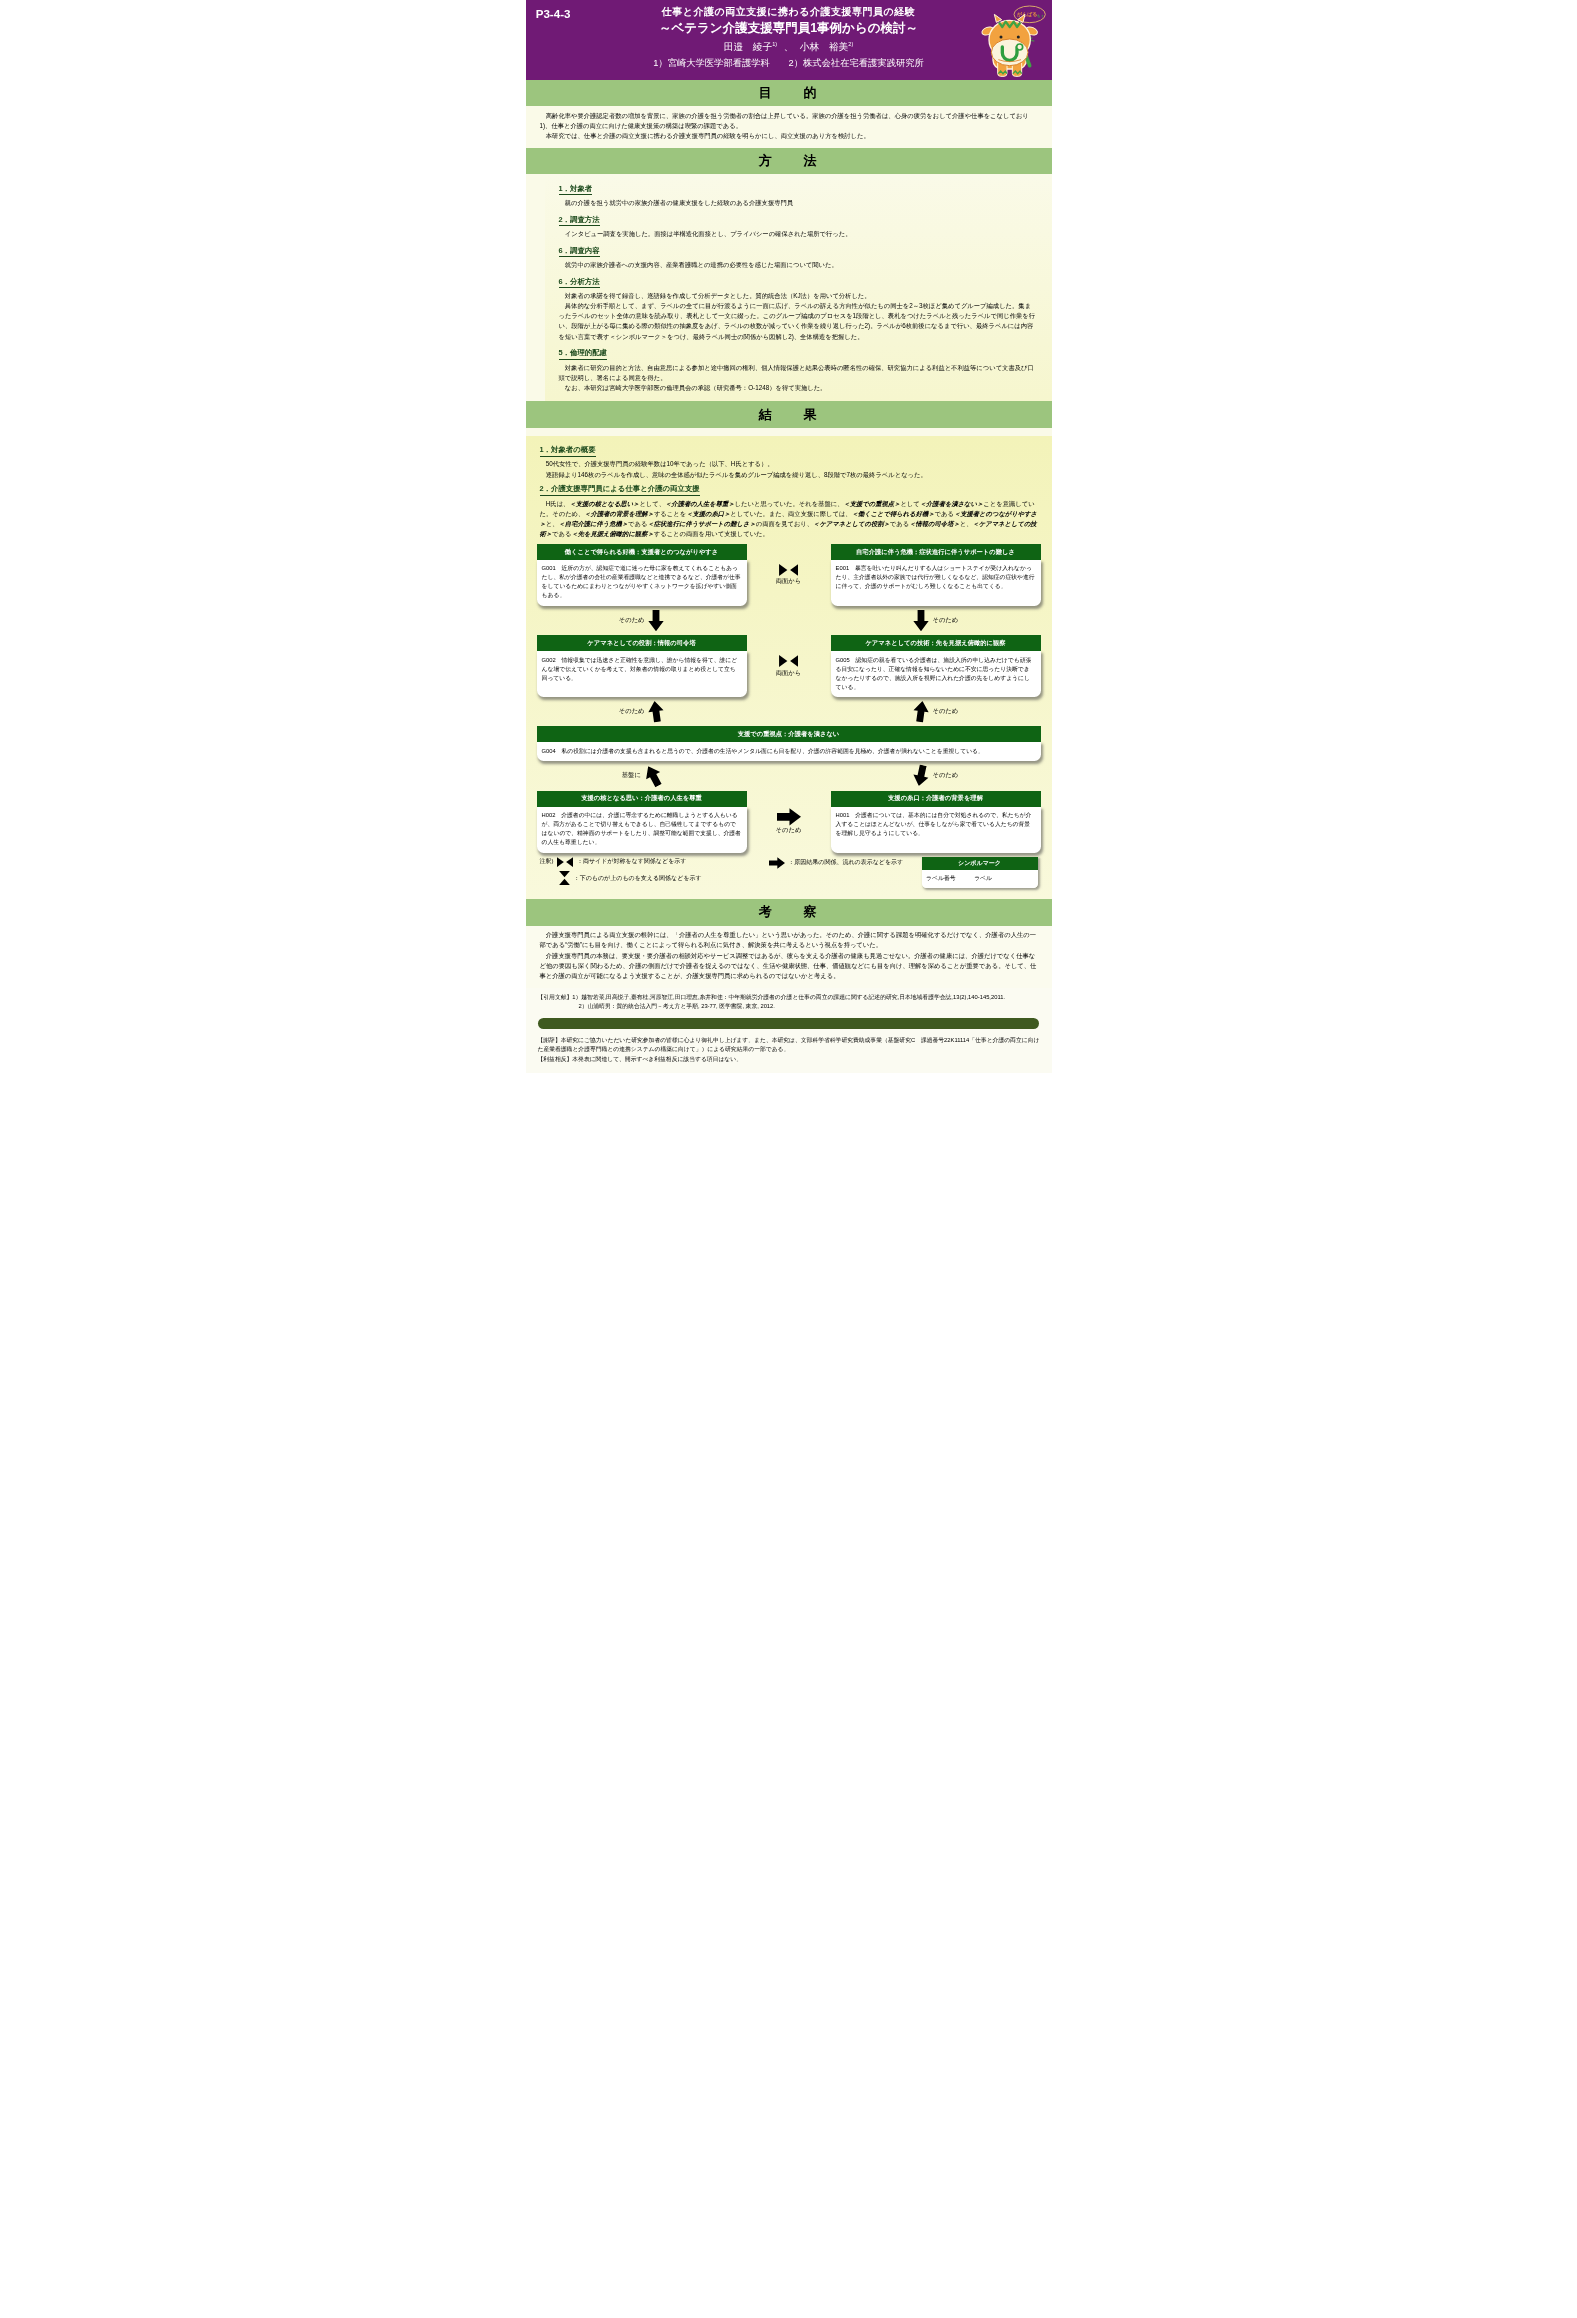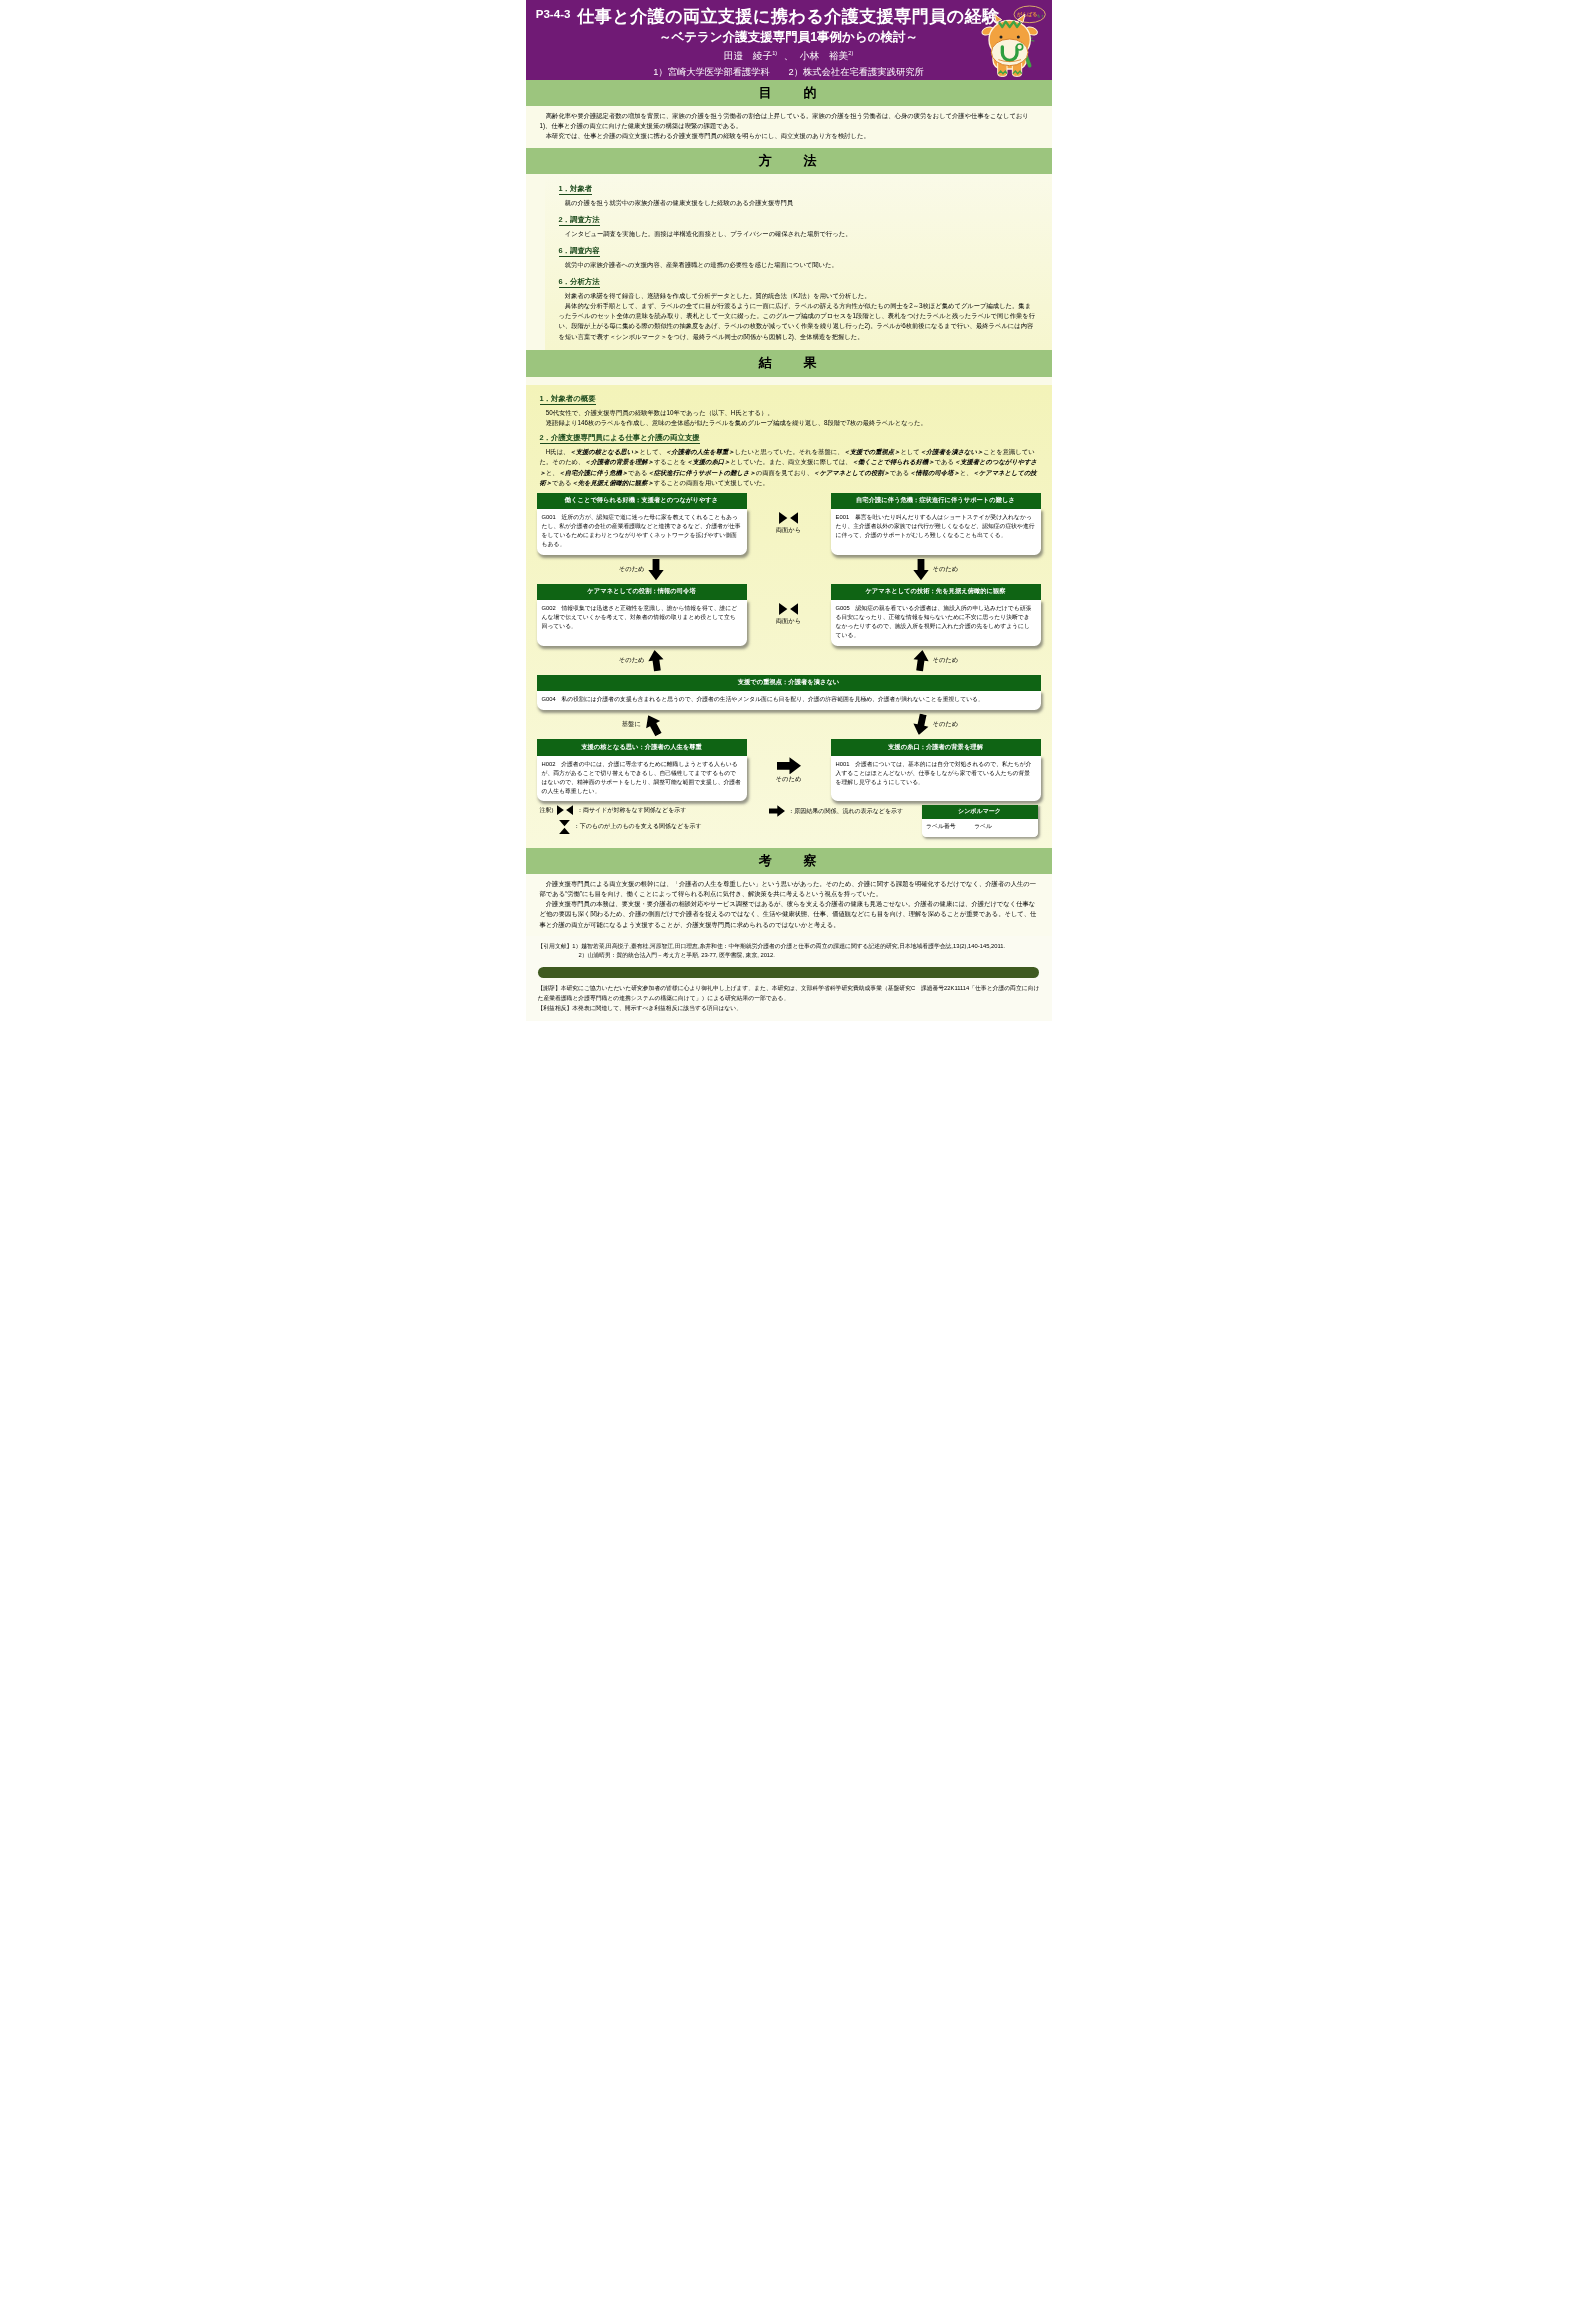--- a/index.html
+++ b/index.html
@@ -3,21 +3,21 @@
 <meta charset="utf-8">
 <style>
   * { margin:0; padding:0; box-sizing:border-box; }
   body { font-family:"Liberation Sans","DejaVu Sans",sans-serif; background:#ffffff; }
   .poster { width:526px; margin:0 auto; background:#FAFAE8; }
 
   
   .poster-header { position:relative; background:#701a75; color:#fff; height:80px; overflow:hidden; }
   .poster-id { position:absolute; left:10.2px; top:7.4px; font-size:11.6px; font-weight:bold; }
   .head-center { text-align:center; padding-top:4.6px; }
-  .title1 { font-size:17px; font-weight:bold; letter-spacing:0.5px; }
+  .title1 { font-size:10px; font-weight:bold; letter-spacing:0.5px; }
   .title2 { font-size:12.5px; font-weight:bold; margin-top:1.9px; }
   .authors { font-size:9.7px; margin-top:3.7px; }
   .authors sup { font-size:5.6px; }
   .author-sep { margin:0 6.5px; }
   .affils { font-size:9.3px; margin-top:2.8px; }
   .mascot-wrap { position:absolute; right:4.6px; top:2.8px; }
 
   
   .banner { background:#9CC57E; text-align:center; font-size:13px; font-weight:bold; color:#000; padding:4.2px 0; letter-spacing:1.9px; }
 
@@ -143,20 +143,25 @@
       <p class="para">　インタビュー調査を実施した。面接は半構造化面接とし、プライバシーの確保された場所で行った。</p>
     </div>
     <div class="msec">
       <div><span class="mheading">6．調査内容</span></div>
       <p class="para">　就労中の家族介護者への支援内容、産業看護職との連携の必要性を感じた場面について聞いた。</p>
     </div>
     <div class="msec">
       <div><span class="mheading">6．分析方法</span></div>
       <p class="para">　対象者の承諾を得て録音し、逐語録を作成して分析データとした。質的統合法（KJ法）を用いて分析した。</p>
       <p class="para">　具体的な分析手順として、まず、ラベルの全てに目が行渡るように一面に広げ、ラベルの訴える方向性が似たもの同士を2～3枚ほど集めてグループ編成した。集まったラベルのセット全体の意味を読み取り、表札として一文に綴った。このグループ編成のプロセスを1段階とし、表札をつけたラベルと残ったラベルで同じ作業を行い、段階が上がる毎に集める際の類似性の抽象度をあげ、ラベルの枚数が減っていく作業を繰り返し行った2)。ラベルが6枚前後になるまで行い、最終ラベルには内容を短い言葉で表す＜シンボルマーク＞をつけ、最終ラベル同士の関係から図解し2)、全体構造を把握した。</p>
+    </div>
+    <div class="msec">
+      <div><span class="mheading">5．倫理的配慮</span></div>
+      <p class="para">　対象者に研究の目的と方法、自由意思による参加と途中撤回の権利、個人情報保護と結果公表時の匿名性の確保、研究協力による利益と不利益等について文書及び口頭で説明し、署名による同意を得た。</p>
+      <p class="para">　なお、本研究は宮崎大学医学部医の倫理員会の承認（研究番号：O-1248）を得て実施した。</p>
     </div>
   </div>
 
   <div class="banner">結　　果</div>
   <div class="results-body">
     <div class="sec-body" style="padding-bottom:0.9px;margin-top:8px;">
       <div><span class="mheading">1．対象者の概要</span></div>
       <p class="para">　50代女性で、介護支援専門員の経験年数は10年であった（以下、H氏とする）。</p>
       <p class="para">　逐語録より146枚のラベルを作成し、意味の全体感が似たラベルを集めグループ編成を繰り返し、8段階で7枚の最終ラベルとなった。</p>
       <div><span class="mheading">2．介護支援専門員による仕事と介護の両立支援</span></div>

